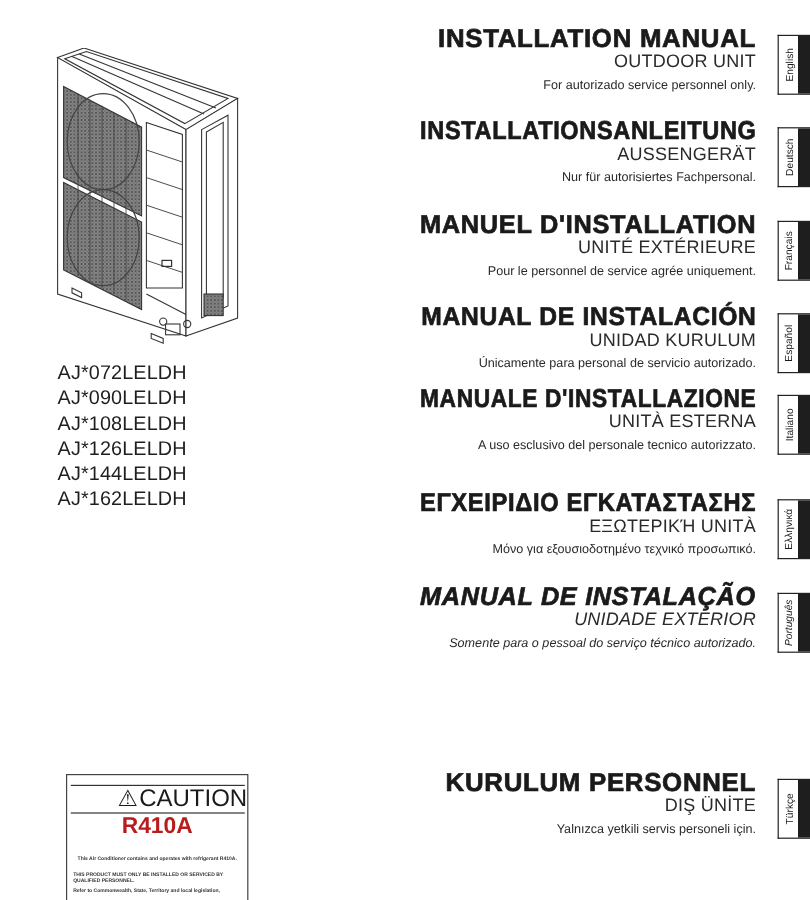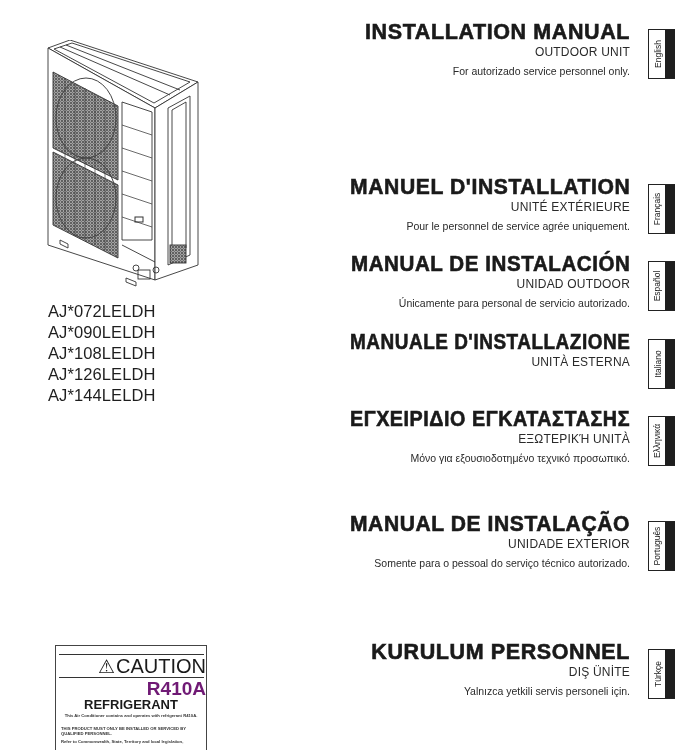--- a/index.html
+++ b/index.html
@@ -6,34 +6,34 @@
   body { width: 675px; height: 750px; position: relative; overflow: hidden; font-family: "Liberation Sans", sans-serif; color: #1a1a1a; }
 
   .unit-illustration { position: absolute; left: 20px; top: 40px; width: 190px; height: 250px; }
 
   .models { position: absolute; left: 48px; top: 301px; margin: 0; padding: 0; list-style: none; }
   .models li { font-size: 16.5px; line-height: 21px; height: 21px; color: #1e1e1e; letter-spacing: 0.1px; font-weight: normal; }
 
   .sections { position: absolute; left: 330px; top: 0; width: 345px; height: 592px; }
   .section { position: absolute; left: 0; width: 345px; height: 72px; }
   .section .title { position: absolute; right: 45px; top: 0; font-family: "Liberation Sans", sans-serif; font-weight: bold; font-size: 21.5px; letter-spacing: 0.6px; color: #1a1a1a; white-space: nowrap; line-height: 24px; -webkit-text-stroke: 0.6px #1a1a1a; transform-origin: right center; }
-  .section .subtitle { position: absolute; right: 45px; top: 25px; font-size: 12px; color: #2a2a2a; white-space: nowrap; line-height: 14px; letter-spacing: 0.2px; }
+  .section .subtitle { position: absolute; right: 45px; top: 25px; font-size: 15px; color: #2a2a2a; white-space: nowrap; line-height: 14px; letter-spacing: 0.2px; }
   .section .note { position: absolute; right: 45px; top: 45px; font-size: 10.5px; color: #2a2a2a; white-space: nowrap; line-height: 13px; }
 
   .lang-tab { position: absolute; right: 0; top: 9px; width: 27px; height: 50px; border: 1px solid #222; border-right: none; box-sizing: border-box; background: #fff; }
   .lang-tab .bar { position: absolute; right: 0; top: 0; width: 10px; height: 100%; background: #1e1e1e; }
   .lang-tab .label { position: absolute; left: 1px; top: 0; width: 15px; height: 48px; display: flex; align-items: center; justify-content: center; }
   .lang-tab .label span { display: block; transform: rotate(-90deg); font-size: 8.5px; white-space: nowrap; color: #1a1a1a; }
 
   .caution-label { position: absolute; left: 55px; top: 645px; width: 152px; height: 110px; border: 1px solid #444; box-sizing: border-box; background: #fff; }
   .caution-label .rule-top { position: absolute; left: 3px; right: 2px; top: 8px; height: 1px; background: #333; }
   .caution-label .rule-bottom { position: absolute; left: 3px; right: 2px; top: 31px; height: 1px; background: #333; }
   .caution-label .caution-head { position: absolute; left: 0; right: 0; top: 9px; text-align: right; font-size: 20px; line-height: 22px; color: #1a1a1a; white-space: nowrap; }
   .caution-label .caution-head .tri { font-size: 19px; margin-right: 1px; }
-  .caution-label .ref-code { position: absolute; left: 0; right: 0; top: 33px; text-align: right; font-size: 19px; font-weight: bold; line-height: 20px; color: #701a75; }
+  .caution-label .ref-code { position: absolute; left: 0; right: 0; top: 33px; text-align: center; font-size: 19px; font-weight: bold; line-height: 20px; color: #b91c1c; }
   .caution-label .ref-word { position: absolute; left: 0; right: 0; top: 52px; text-align: center; font-size: 13px; font-weight: bold; line-height: 14px; color: #1a1a1a; }
   .caution-label .small1 { position: absolute; left: 0; right: 0; top: 67px; text-align: center; font-size: 4.2px; line-height: 5px; font-weight: bold; color: #333; }
   .caution-label .small2 { position: absolute; left: 5px; right: 3px; top: 80px; font-size: 4.2px; line-height: 5px; font-weight: bold; color: #333; }
   .caution-label .small3 { position: absolute; left: 5px; right: 3px; top: 93px; font-size: 4.2px; line-height: 5px; font-weight: bold; color: #333; white-space: nowrap; }
 </style>
 </head>
 <body>
 
 <div class="unit-illustration">
   <svg width="190" height="250" viewBox="0 0 190 250" xmlns="http://www.w3.org/2000/svg" fill="none" stroke="#333" stroke-width="0.9">
@@ -90,78 +90,91 @@
     <polygon points="106,238 116,242 116,246 106,242" fill="#fff"></polygon>
   </svg>
 </div>
 
 <ul class="models">
   <li>AJ*072LELDH</li>
   <li>AJ*090LELDH</li>
   <li>AJ*108LELDH</li>
   <li>AJ*126LELDH</li>
   <li>AJ*144LELDH</li>
+  <li>AJ*162LELDH</li>
 </ul>
 
 <div class="sections">
   <div class="section" style="top:20px;">
     <div class="title">INSTALLATION MANUAL</div>
     <div class="subtitle">OUTDOOR UNIT</div>
     <div class="note">For autorizado service personnel only.</div>
     <div class="lang-tab">
         <div class="bar"></div>
         <div class="label">
           <span>English</span>
         </div>
       </div>
   </div>
+  <div class="section" style="top:97px;">
+    <div class="title" style="transform: scaleX(0.912052);">INSTALLATIONSANLEITUNG</div>
+    <div class="subtitle">AUSSENGERÄT</div>
+    <div class="note">Nur für autorisiertes Fachpersonal.</div>
+    <div class="lang-tab">
+        <div class="bar"></div>
+        <div class="label">
+          <span>Deutsch</span>
+        </div>
+      </div>
+  </div>
   <div class="section" style="top:175px;">
     <div class="title" style="transform: scaleX(0.982456);">MANUEL D'INSTALLATION</div>
     <div class="subtitle">UNITÉ EXTÉRIEURE</div>
     <div class="note">Pour le personnel de service agrée uniquement.</div>
     <div class="lang-tab">
         <div class="bar"></div>
         <div class="label">
           <span>Français</span>
         </div>
       </div>
   </div>
   <div class="section" style="top:252px;">
     <div class="title" style="transform: scaleX(0.955631);">MANUAL DE INSTALACIÓN</div>
-    <div class="subtitle">UNIDAD OUTDOOR</div>
+    <div class="subtitle">UNIDAD KURULUM</div>
     <div class="note">Únicamente para personal de servicio autorizado.</div>
     <div class="lang-tab">
         <div class="bar"></div>
         <div class="label">
           <span>Español</span>
         </div>
       </div>
   </div>
-  <div class="section" style="top:330px;">
+  <div class="section" style="top:320px;">
     <div class="title" style="transform: scaleX(0.880503);">MANUALE D'INSTALLAZIONE</div>
     <div class="subtitle">UNITÀ ESTERNA</div>
+    <div class="note">A uso esclusivo del personale tecnico autorizzato.</div>
     <div class="lang-tab">
         <div class="bar"></div>
         <div class="label">
           <span>Italiano</span>
         </div>
       </div>
   </div>
   <div class="section" style="top:407px;">
     <div class="title" style="transform: scaleX(0.918033);">ΕΓΧΕΙΡΙΔΙΟ ΕΓΚΑΤΑΣΤΑΣΗΣ</div>
     <div class="subtitle">ΕΞΩΤΕΡΙΚΉ UNITÀ</div>
     <div class="note">Μόνο για εξουσιοδοτημένο τεχνικό προσωπικό.</div>
     <div class="lang-tab">
         <div class="bar"></div>
         <div class="label">
           <span>Ελληνικά</span>
         </div>
       </div>
   </div>
-  <div class="section" style="top:512px;">
+  <div class="section" style="top:485px;font-style:italic;">
     <div class="title" style="transform: scaleX(0.979021);">MANUAL DE INSTALAÇÃO</div>
     <div class="subtitle">UNIDADE EXTERIOR</div>
     <div class="note">Somente para o pessoal do serviço técnico autorizado.</div>
     <div class="lang-tab">
         <div class="bar"></div>
         <div class="label">
           <span>Português</span>
         </div>
       </div>
   </div>
@@ -176,17 +189,16 @@
         </div>
       </div>
   </div>
 </div>
 
 <div class="caution-label">
   <div class="rule-top"></div>
   <div class="caution-head"><span class="tri">⚠</span><span>CAUTION</span></div>
   <div class="rule-bottom"></div>
   <div class="ref-code">R410A</div>
-  <div class="ref-word">REFRIGERANT</div>
   <div class="small1">This Air Conditioner contains and operates with refrigerant R410A.</div>
   <div class="small2">THIS PRODUCT MUST ONLY BE INSTALLED OR SERVICED BY QUALIFIED PERSONNEL.</div>
   <div class="small3">Refer to Commonwealth, State, Territory and local legislation,</div>
 </div>
 
 </body></html>

